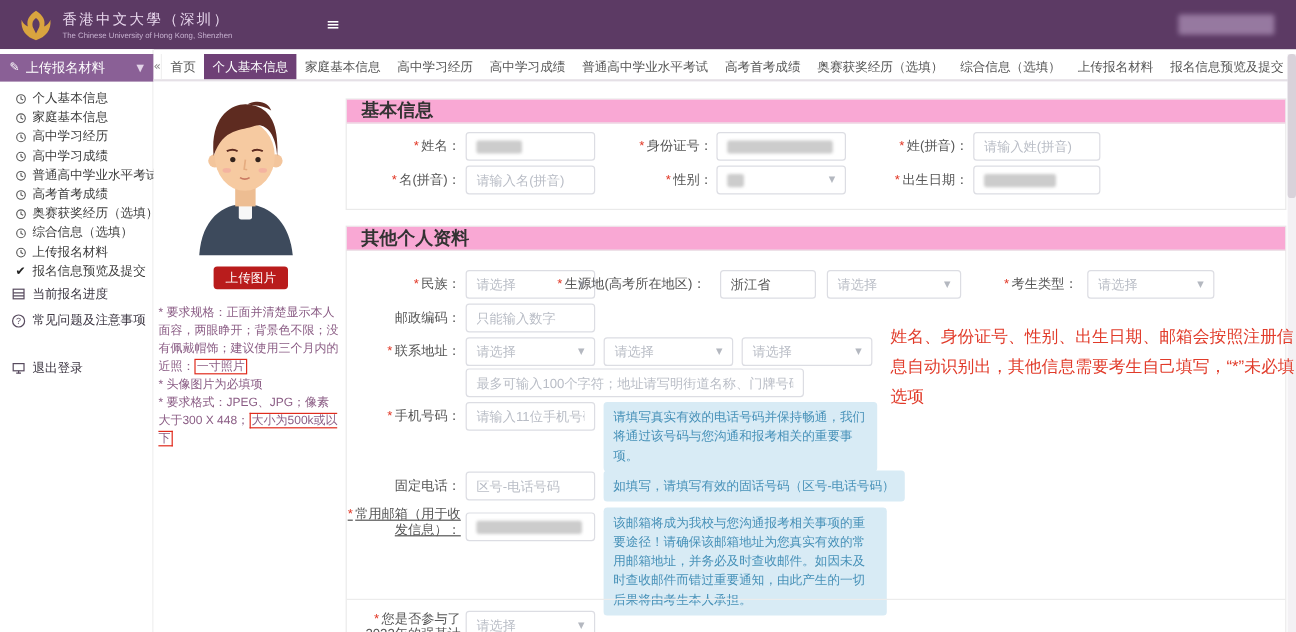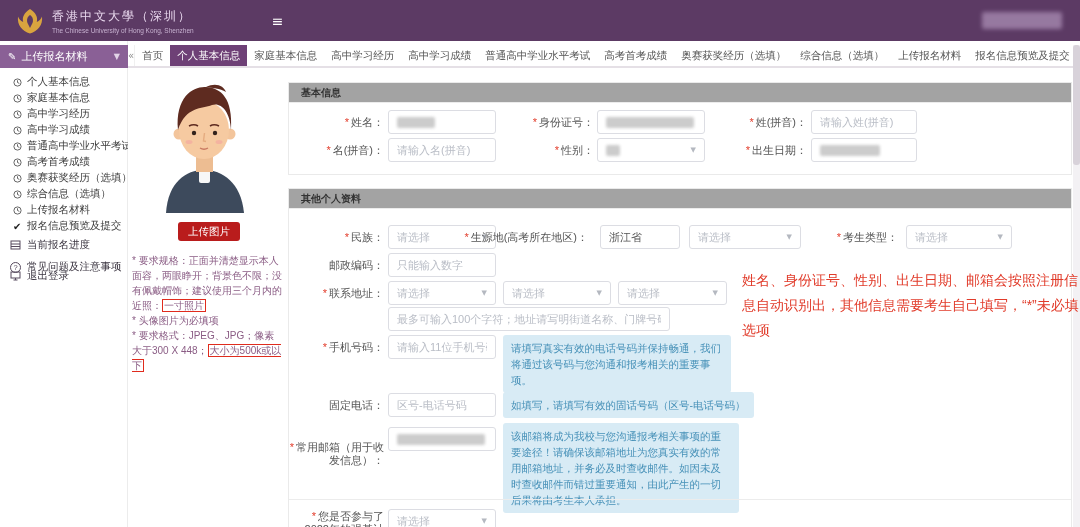--- a/index.html
+++ b/index.html
@@ -60,22 +60,22 @@
                 align-items:center; justify-content:center; cursor:pointer; }
   .photo-notes { margin-top:12px; width:152px; font-size:10px; line-height:15px; color:#8a5c84; }
   .boxed { border:1.5px solid #e02b1d; padding:0 1px; }
   .ref-link { color:#4a83c4; cursor:pointer; }
 
   
   .form-col { position:absolute; left:160px; top:14px; width:784px; }
   .sec { position:absolute; left:0; width:784px; border:1px solid #eaeaea; background:#fff; }
   .sec1 { top:0; height:93px; }
   .sec2 { top:106px; height:470px; }
-  .sec-h { height:20px; background:#a3a3a3; border-bottom:1px solid #ececec; display:flex;
-           align-items:center; padding-left:12px; font-size:10px; font-weight:bold; color:#333; }
+  .sec-h { height:20px; background:#f9a8d4; border-bottom:1px solid #ececec; display:flex;
+           align-items:center; padding-left:12px; font-size:15px; font-weight:bold; color:#333; }
   .row { position:absolute; left:0; width:782px; height:24px; }
   .lb { position:absolute; font-size:11px; color:#555; text-align:right; line-height:24px; white-space:nowrap; }
   .lb .req { color:#e23b2a; margin-right:2px; }
   .lb.multi { line-height:13px; white-space:normal; padding-top:0; }
   .inp { position:absolute; height:24px; border:1px solid #dcdde3; border-radius:3px; background:#fff;
          font-size:11px; display:flex; align-items:center; padding:0 8px; color:#555; cursor:text; }
   .sel { cursor:pointer; }
   .sel .arrow { margin-left:auto; color:#b4b8c0; font-size:7px; }
   .ph { color:#b9bdc6; overflow:hidden; white-space:nowrap; }
   .redacted { display:inline-block; background:#cccccc; border-radius:2px; filter:blur(1.5px); height:11px; }
@@ -186,21 +186,21 @@
         <rect x="1" y="1" width="9" height="8" fill="none" stroke="#574a5e"></rect>
         <line x1="1" y1="4" x2="10" y2="4" stroke="#574a5e"></line>
         <line x1="1" y1="6.5" x2="10" y2="6.5" stroke="#574a5e"></line>
       </svg>
     <span>当前报名进度</span>
   </div>
   <div class="sb-link" style="top:218px;">
     <span class="help-circ">?</span>
     <span>常见问题及注意事项</span>
   </div>
-  <div class="sb-link" style="top:227px;">
+  <div class="sb-link" style="top:258px;">
     <svg width="11" height="10" viewBox="0 0 11 10">
         <rect x="1" y="1" width="9" height="6" fill="none" stroke="#574a5e"></rect>
         <line x1="3.5" y1="9" x2="7.5" y2="9" stroke="#574a5e"></line>
         <line x1="5.5" y1="7" x2="5.5" y2="9" stroke="#574a5e"></line>
       </svg>
     <span>退出登录</span>
   </div>
 </div>
 
 <div class="tabbar">
@@ -353,21 +353,21 @@
 
       <div class="row" style="top:204px;">
         <div class="lb" style="left:0;width:95px;">固定电话：</div>
         <div class="inp" style="left:99px;width:108px;">
             <span class="ph">区号-电话号码</span>
           </div>
         <div class="tip" style="left:214px;top:-1px;white-space:nowrap;">如填写，请填写有效的固话号码（区号-电话号码）</div>
       </div>
 
       <div class="row" style="top:234px;height:60px;">
-        <div class="lb multi" style="left:0;width:95px;top:18px;"><span class="req">*</span><span>常用邮箱（用于收发信息）：</span></div>
+        <div class="lb multi" style="left:0;width:95px;top:0;text-decoration:underline;"><span class="req">*</span><span>常用邮箱（用于收发信息）：</span></div>
         <div class="inp" style="left:99px;width:108px;top:4px;">
             <span class="redacted" style="width:88px;"></span>
           </div>
         <div class="tip" style="left:214px;top:0;width:236px;">该邮箱将成为我校与您沟通报考相关事项的重要途径！请确保该邮箱地址为您真实有效的常用邮箱地址，并务必及时查收邮件。如因未及时查收邮件而错过重要通知，由此产生的一切后果将由考生本人承担。</div>
       </div>
 
       <div class="divider" style="top:310px;"></div>
 
       <div class="row" style="top:320px;height:28px;">
         <div class="lb multi" style="left:0;width:95px;top:1px;"><span class="req">*</span><span>您是否参与了2022年的强基计划?</span></div>

